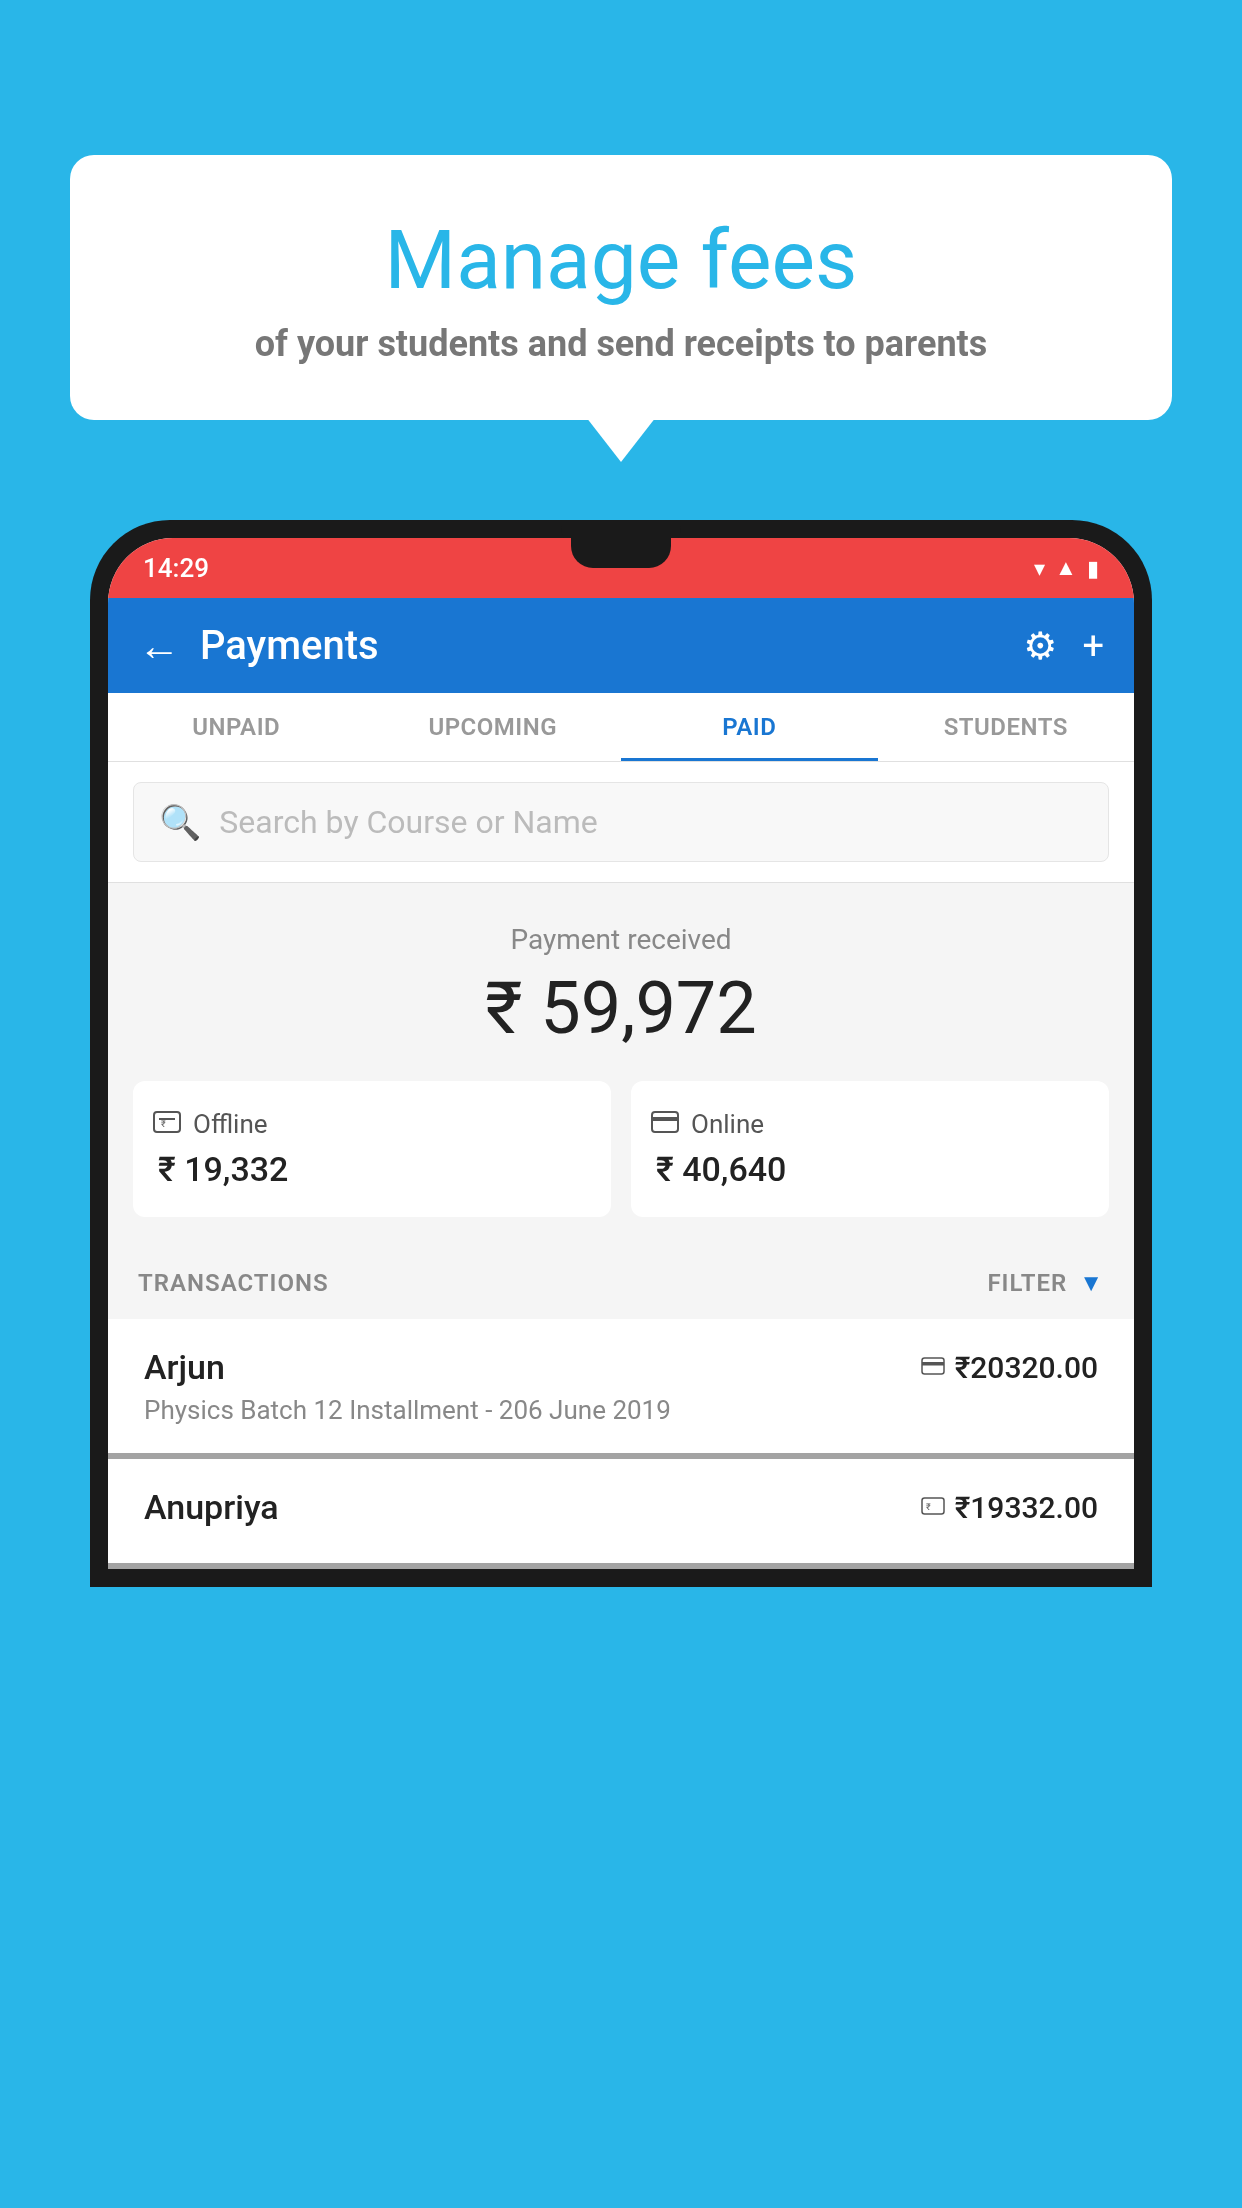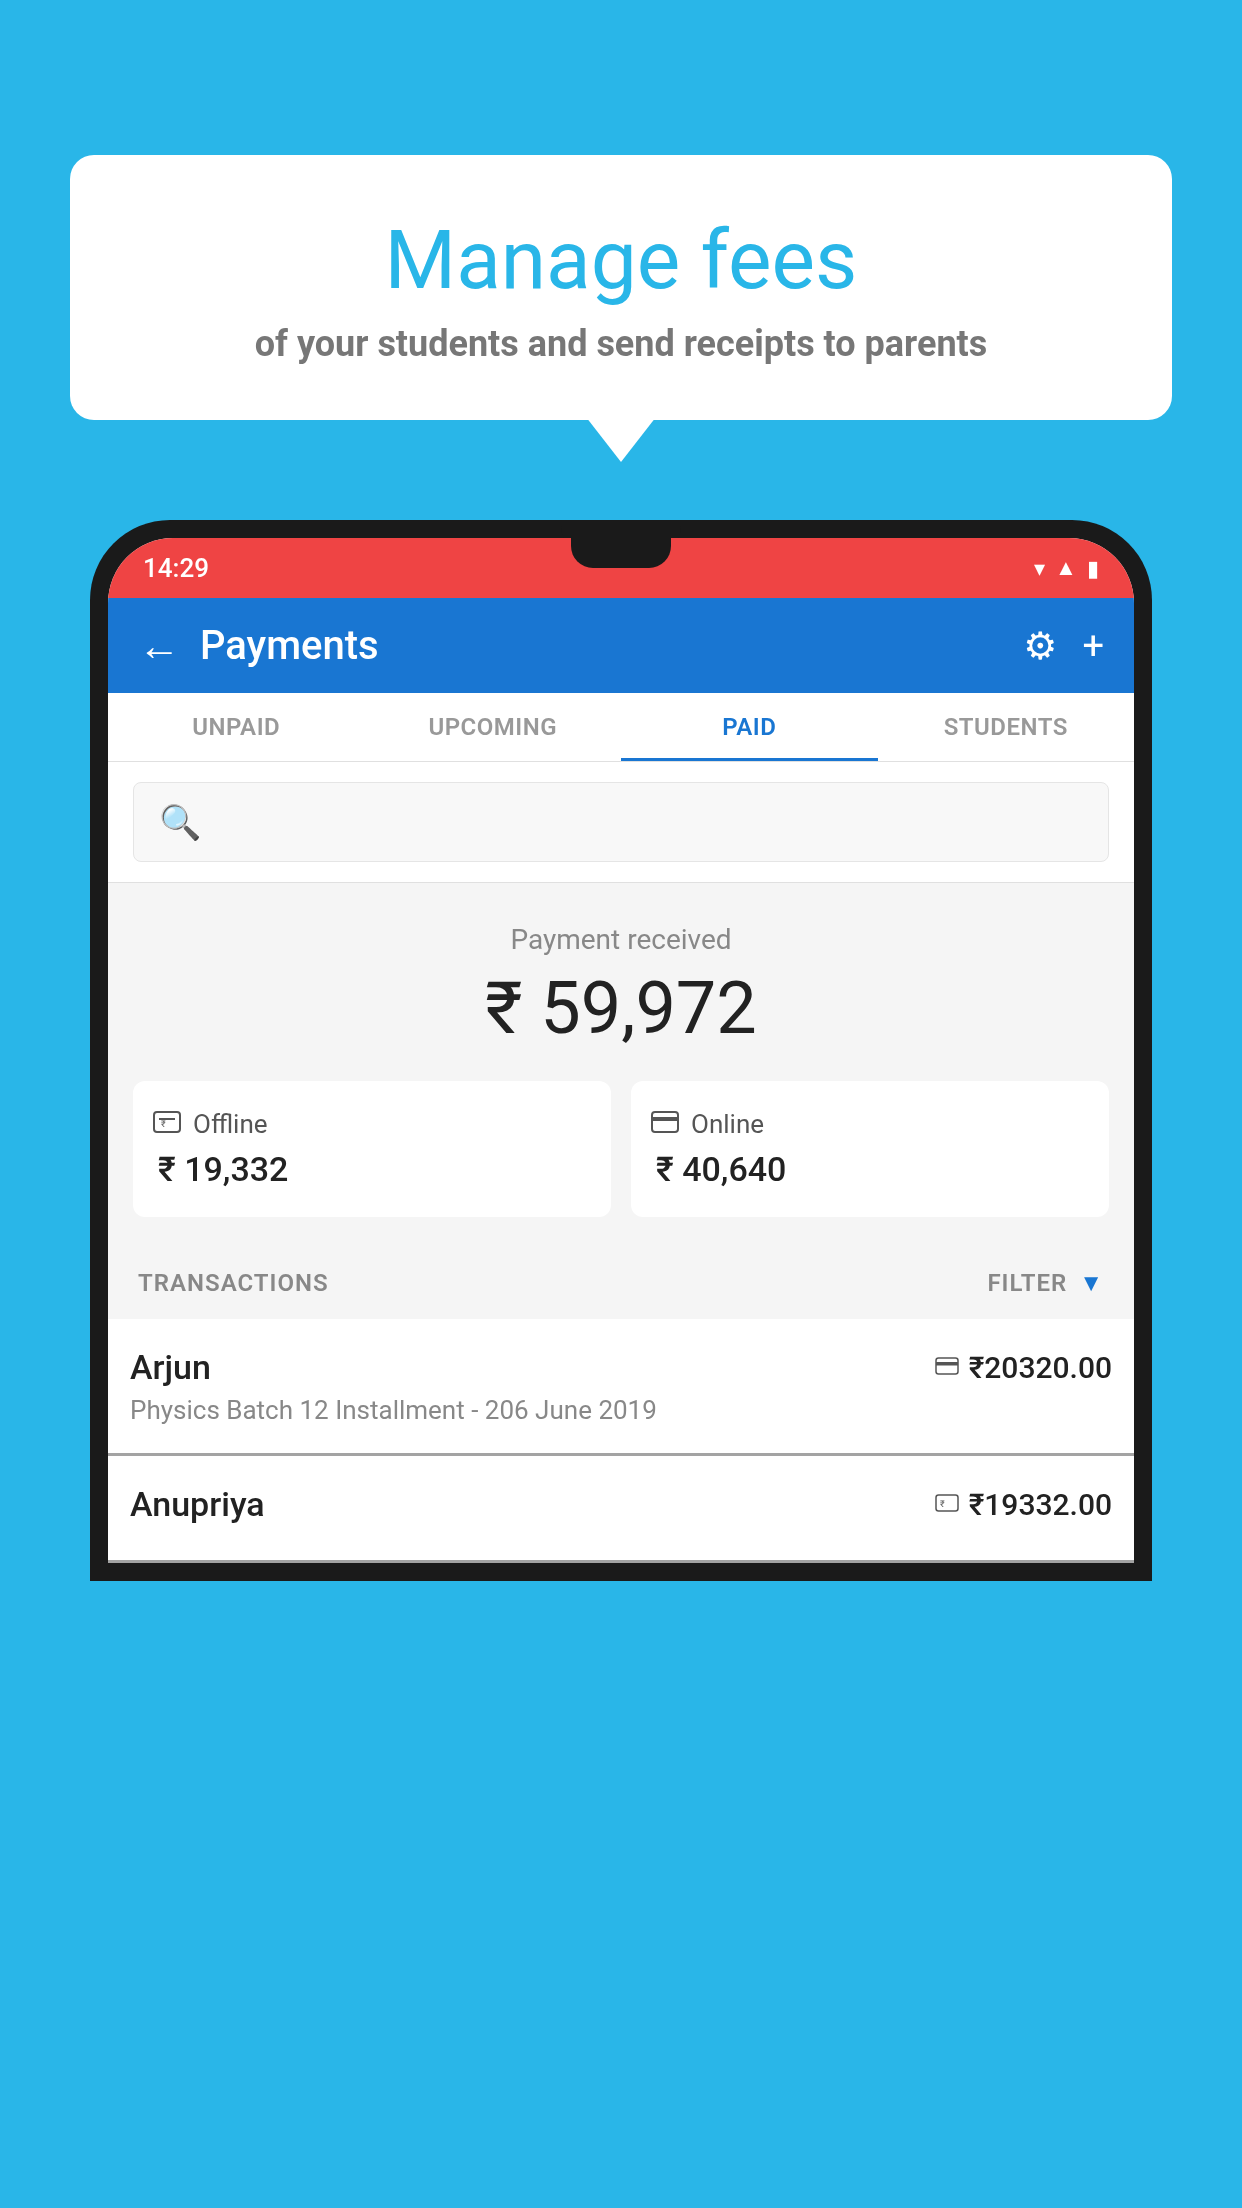--- a/index.html
+++ b/index.html
@@ -304,22 +304,22 @@
     }
 
     .filter-icon {
       color: #1976D2;
       font-size: 24px;
     }
 
     
     .transaction-item {
       background: white;
-      padding: 28px 22px;
-      border-bottom: 3px solid #a3a3a3;
+      padding: 28px 36px;
+      border-bottom: 6px solid #a3a3a3;
     }
 
     .transaction-row-1 {
       display: flex;
       justify-content: space-between;
       align-items: center;
       margin-bottom: 8px;
     }
 
     .transaction-name {
@@ -410,20 +410,21 @@
           <span>PAID</span>
         </div>
         <div class="tab-item">
           <span>STUDENTS</span>
         </div>
       </div>
 
       <div class="search-container">
         <div class="search-bar">
           <span class="search-icon">🔍</span>
+          <span class="search-placeholder">Search by Course or Name</span>
         </div>
       </div>
 
       <div class="payment-summary">
         <div class="payment-label">Payment received</div>
         <div class="payment-amount">₹ 59,972</div>
         <div class="payment-cards">
           <div class="payment-card">
             <div class="card-header">
               <span class="card-icon">

